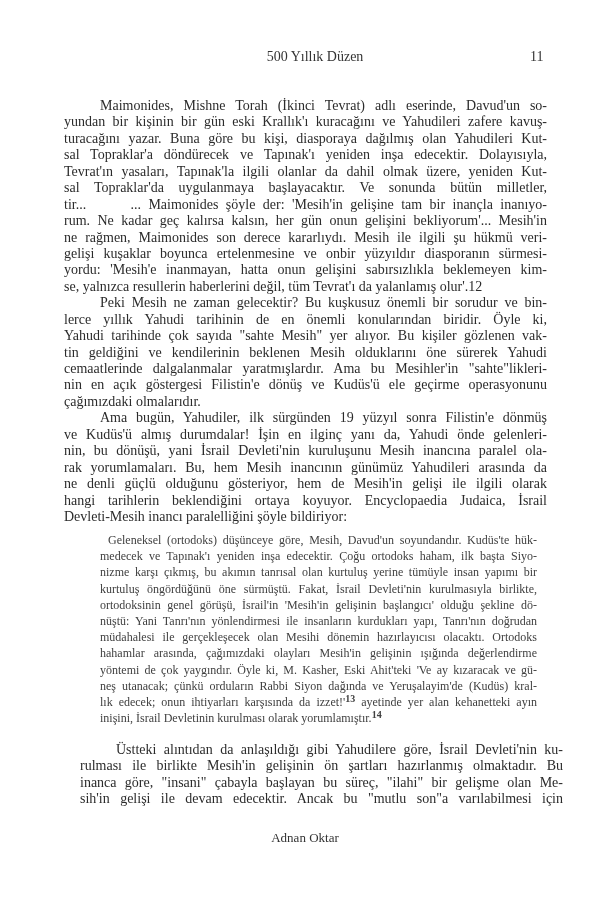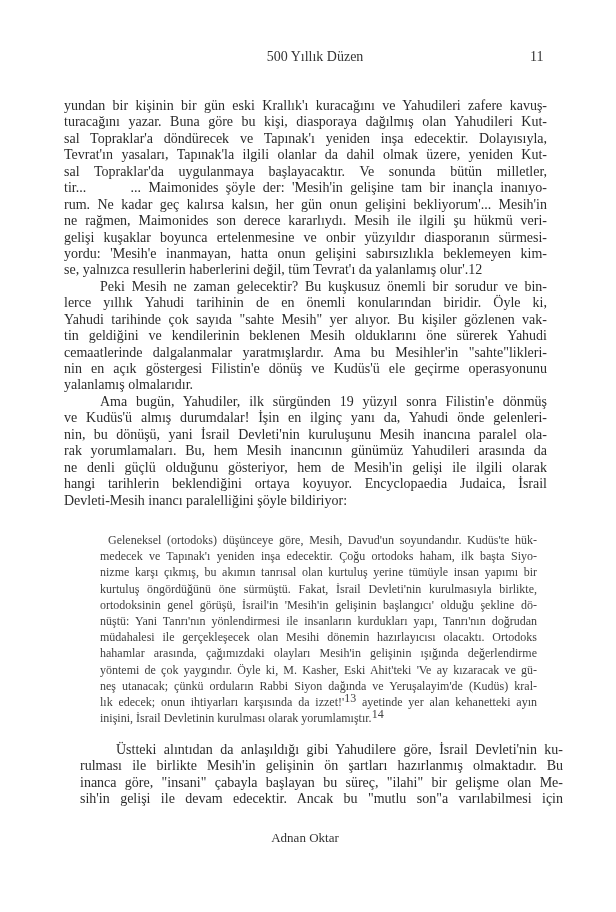--- a/index.html
+++ b/index.html
@@ -10,51 +10,52 @@
   .page-number { position: absolute; top: 49px; left: 530px; font-size: 14px; color: #333; }
   .body { position: absolute; left: 64px; width: 483px; top: 98px; font-size: 14px; line-height: 16.45px; }
   .line { display: block; text-align: justify; text-align-last: justify; white-space: nowrap; height: 16.45px; }
   .line.last { text-align-last: left; }
   .line.indent { padding-left: 36px; }
   .para { margin: 0; }
   .quote { position: absolute; left: 100px; width: 437px; top: 532px; font-size: 12px; line-height: 16.2px; color: #404040; }
   .quote .line { height: 16.2px; }
   .quote .line.indent { padding-left: 8px; }
   .body2 { position: absolute; left: 80px; width: 483px; top: 742px; font-size: 14px; line-height: 16.45px; }
-  sup { font-size: 12px; vertical-align: 4px; line-height: 0; }
+  sup { font-size: 10px; vertical-align: 4px; line-height: 0; font-weight: bold; }
   .footer { position: absolute; top: 830px; left: 0; width: 610px; text-align: center; font-size: 13px; color: #333; }
 </style>
 </head>
 <body>
 
 <div class="header-title">500 Yıllık Düzen</div>
 <div class="page-number">11</div>
 
 <div class="body">
   <div class="para">
+    <span class="line indent">Maimonides, Mishne Torah (İkinci Tevrat) adlı eserinde, Davud'un so-</span>
     <span class="line">yundan bir kişinin bir gün eski Krallık'ı kuracağını ve Yahudileri zafere kavuş-</span>
     <span class="line">turacağını yazar. Buna göre bu kişi, diasporaya dağılmış olan Yahudileri Kut-</span>
     <span class="line">sal Topraklar'a döndürecek ve Tapınak'ı yeniden inşa edecektir. Dolayısıyla,</span>
     <span class="line">Tevrat'ın yasaları, Tapınak'la ilgili olanlar da dahil olmak üzere, yeniden Kut-</span>
     <span class="line">sal Topraklar'da uygulanmaya başlayacaktır. Ve sonunda bütün milletler,</span>
     <span class="line" style="white-space:pre;">tir...      ... Maimonides şöyle der: 'Mesih'in gelişine tam bir inançla inanıyo-</span>
     <span class="line">rum. Ne kadar geç kalırsa kalsın, her gün onun gelişini bekliyorum'... Mesih'in</span>
     <span class="line">ne rağmen, Maimonides son derece kararlıydı. Mesih ile ilgili şu hükmü veri-</span>
     <span class="line">gelişi kuşaklar boyunca ertelenmesine ve onbir yüzyıldır diasporanın sürmesi-</span>
     <span class="line">yordu: 'Mesih'e inanmayan, hatta onun gelişini sabırsızlıkla beklemeyen kim-</span>
     <span class="line last">se, yalnızca resullerin haberlerini değil, tüm Tevrat'ı da yalanlamış olur'.12</span>
   </div>
   <div class="para">
     <span class="line indent">Peki Mesih ne zaman gelecektir? Bu kuşkusuz önemli bir sorudur ve bin-</span>
     <span class="line">lerce yıllık Yahudi tarihinin de en önemli konularından biridir. Öyle ki,</span>
     <span class="line">Yahudi tarihinde çok sayıda "sahte Mesih" yer alıyor. Bu kişiler gözlenen vak-</span>
     <span class="line">tin geldiğini ve kendilerinin beklenen Mesih olduklarını öne sürerek Yahudi</span>
     <span class="line">cemaatlerinde dalgalanmalar yaratmışlardır. Ama bu Mesihler'in "sahte"likleri-</span>
     <span class="line">nin en açık göstergesi Filistin'e dönüş ve Kudüs'ü ele geçirme operasyonunu</span>
-    <span class="line last">yalanlamış olmalarıdır.</span>
+    <span class="line last">çağımızdaki olmalarıdır.</span>
   </div>
   <div class="para">
     <span class="line indent">Ama bugün, Yahudiler, ilk sürgünden 19 yüzyıl sonra Filistin'e dönmüş</span>
     <span class="line">ve Kudüs'ü almış durumdalar! İşin en ilginç yanı da, Yahudi önde gelenleri-</span>
     <span class="line">nin, bu dönüşü, yani İsrail Devleti'nin kuruluşunu Mesih inancına paralel ola-</span>
     <span class="line">rak yorumlamaları. Bu, hem Mesih inancının günümüz Yahudileri arasında da</span>
     <span class="line">ne denli güçlü olduğunu gösteriyor, hem de Mesih'in gelişi ile ilgili olarak</span>
     <span class="line">hangi tarihlerin beklendiğini ortaya koyuyor. Encyclopaedia Judaica, İsrail</span>
     <span class="line last">Devleti-Mesih inancı paralelliğini şöyle bildiriyor:</span>
   </div>

